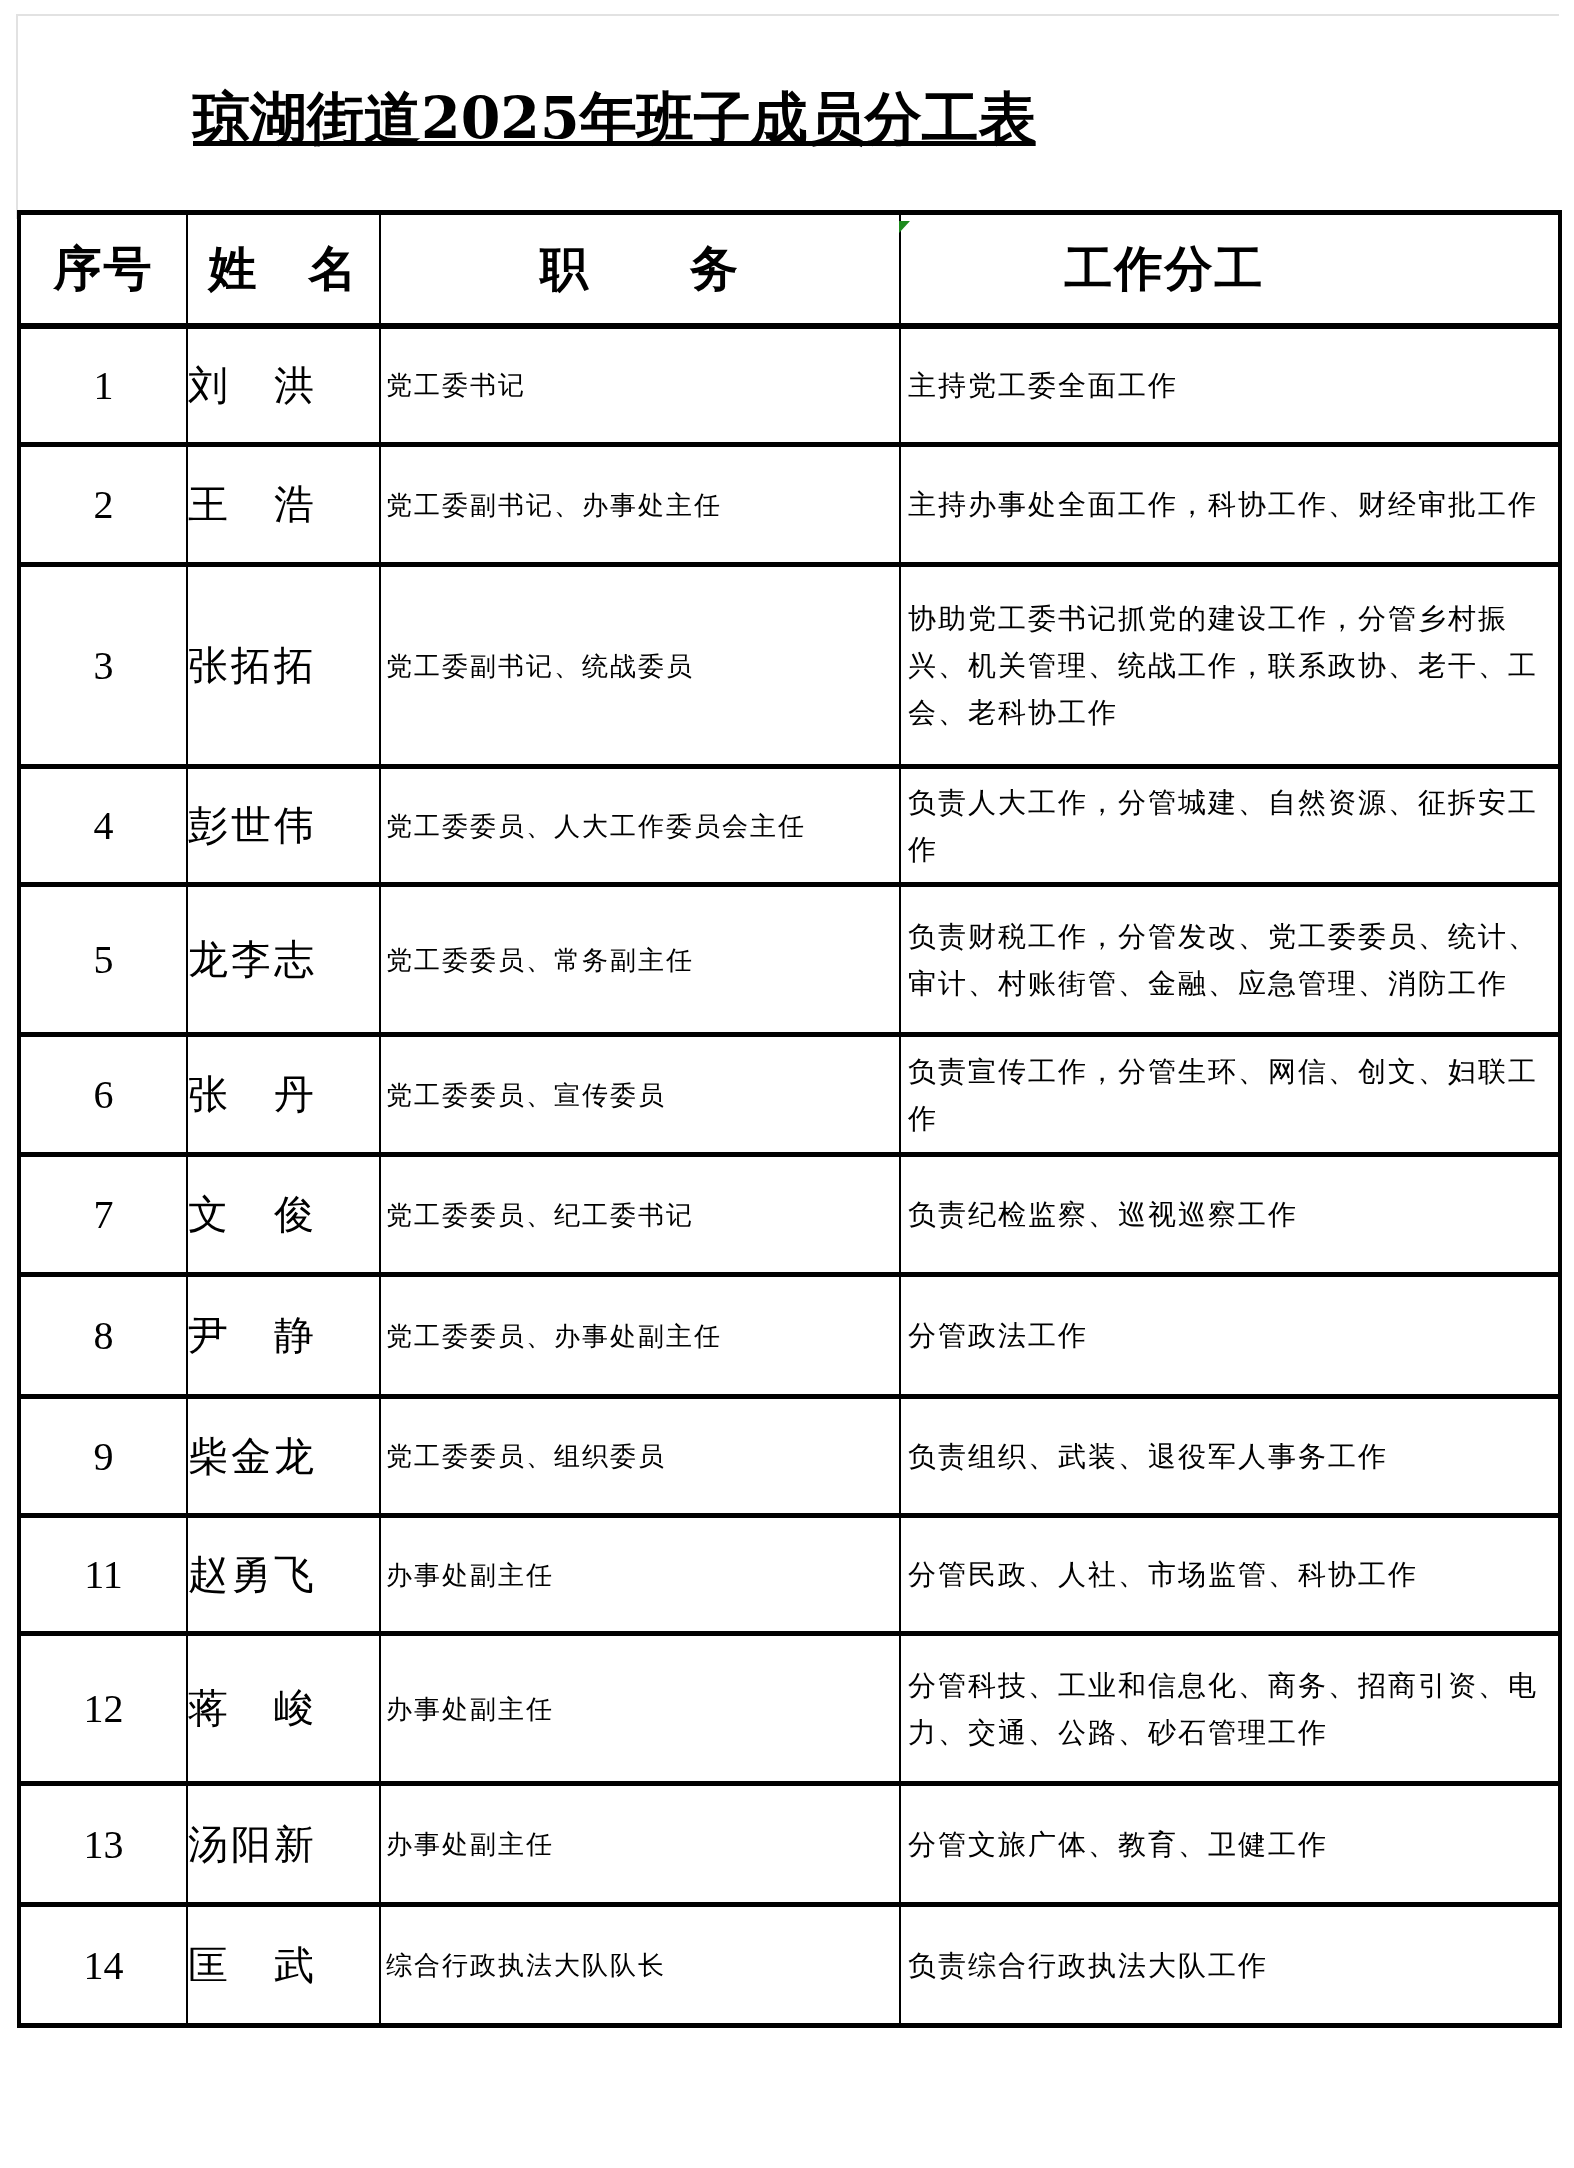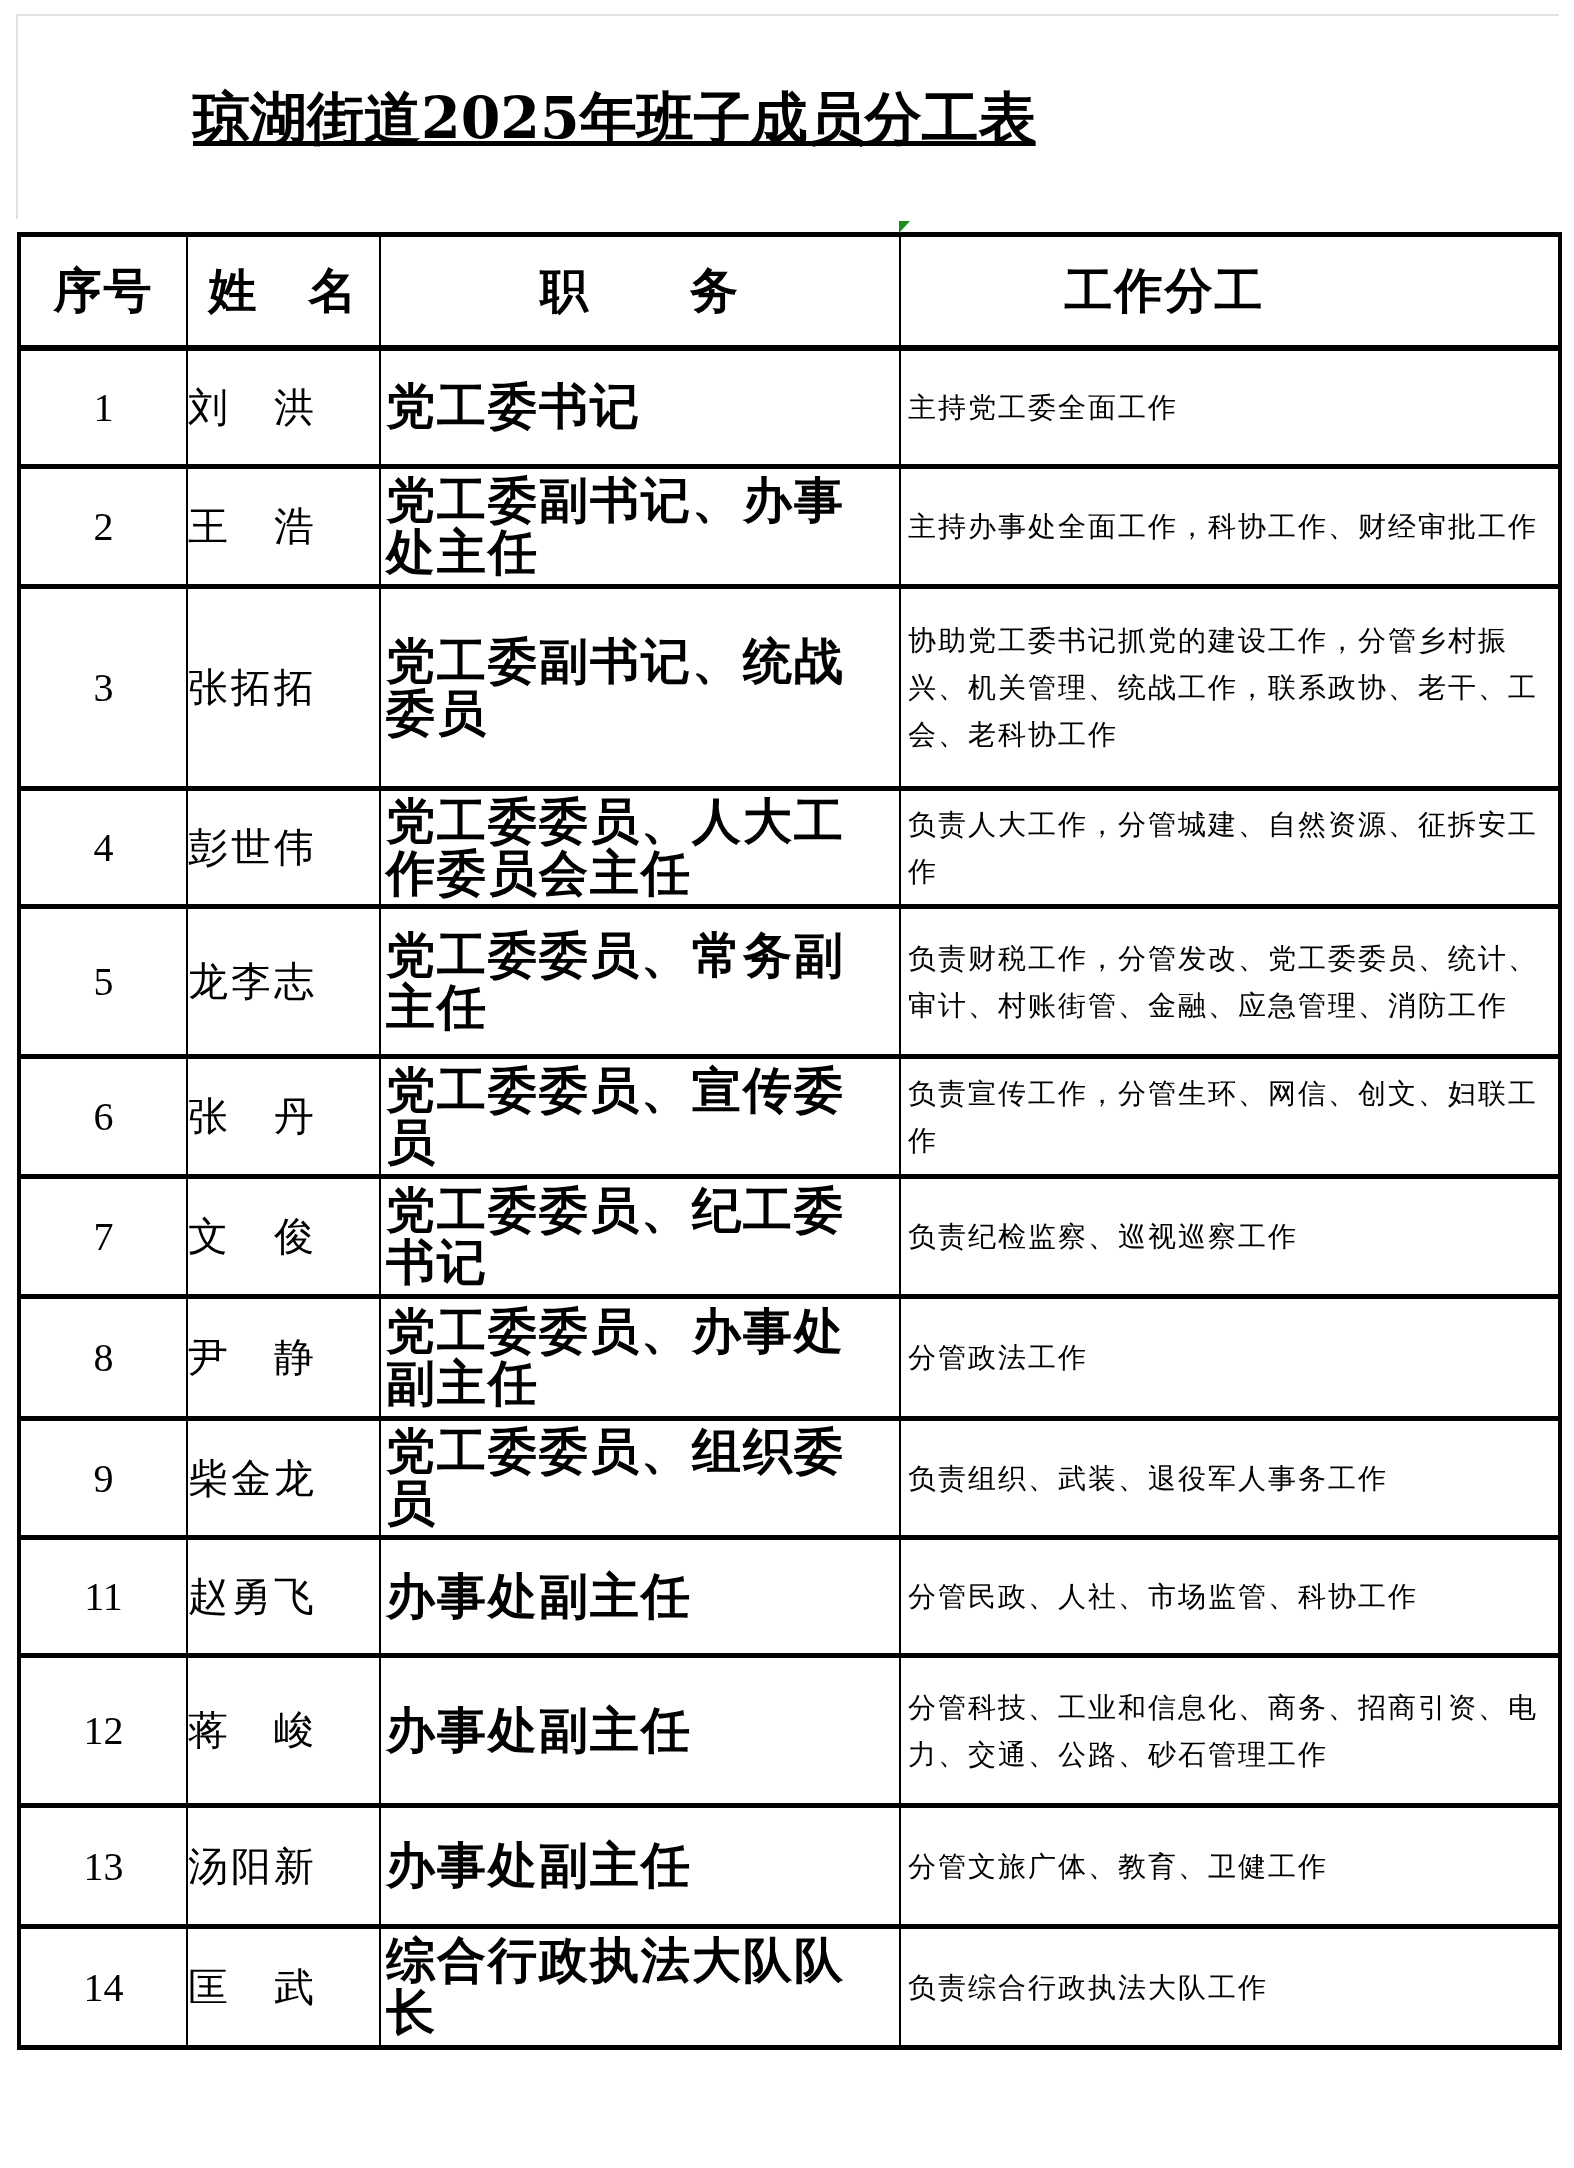--- a/index.html
+++ b/index.html
@@ -43,21 +43,21 @@
     line-height: 64px;
     font-weight: bold;
     letter-spacing: 0px;
     white-space: nowrap;
     text-decoration: underline;
   }
   
   .grid-wrap {
     position: absolute;
     left: 17px;
-    top: 232px;
+    top: 210px;
     width: 1384px;
   }
   table.grid {
     border-collapse: collapse;
     table-layout: fixed;
     width: 1541px;
     border: 4px solid #000;
   }
   table.grid th, table.grid td {
     border-left: 2px solid #000;
@@ -84,25 +84,24 @@
     padding: 0;
   }
   td.c-name {
     text-align: left;
     font-size: 40px;
     letter-spacing: 3px;
     padding: 0;
   }
   td.c-pos {
     text-align: left;
-    font-size: 49px;
+    font-size: 26px;
     letter-spacing: 2px;
     line-height: 52px;
     padding: 0 4px 0 5px;
-    font-weight: bold;
   }
   td.c-duty {
     text-align: left;
     font-size: 28px;
     letter-spacing: 2px;
     line-height: 47px;
     padding: 0 5px 0 7px;
   }
   
   .comment-marker {

